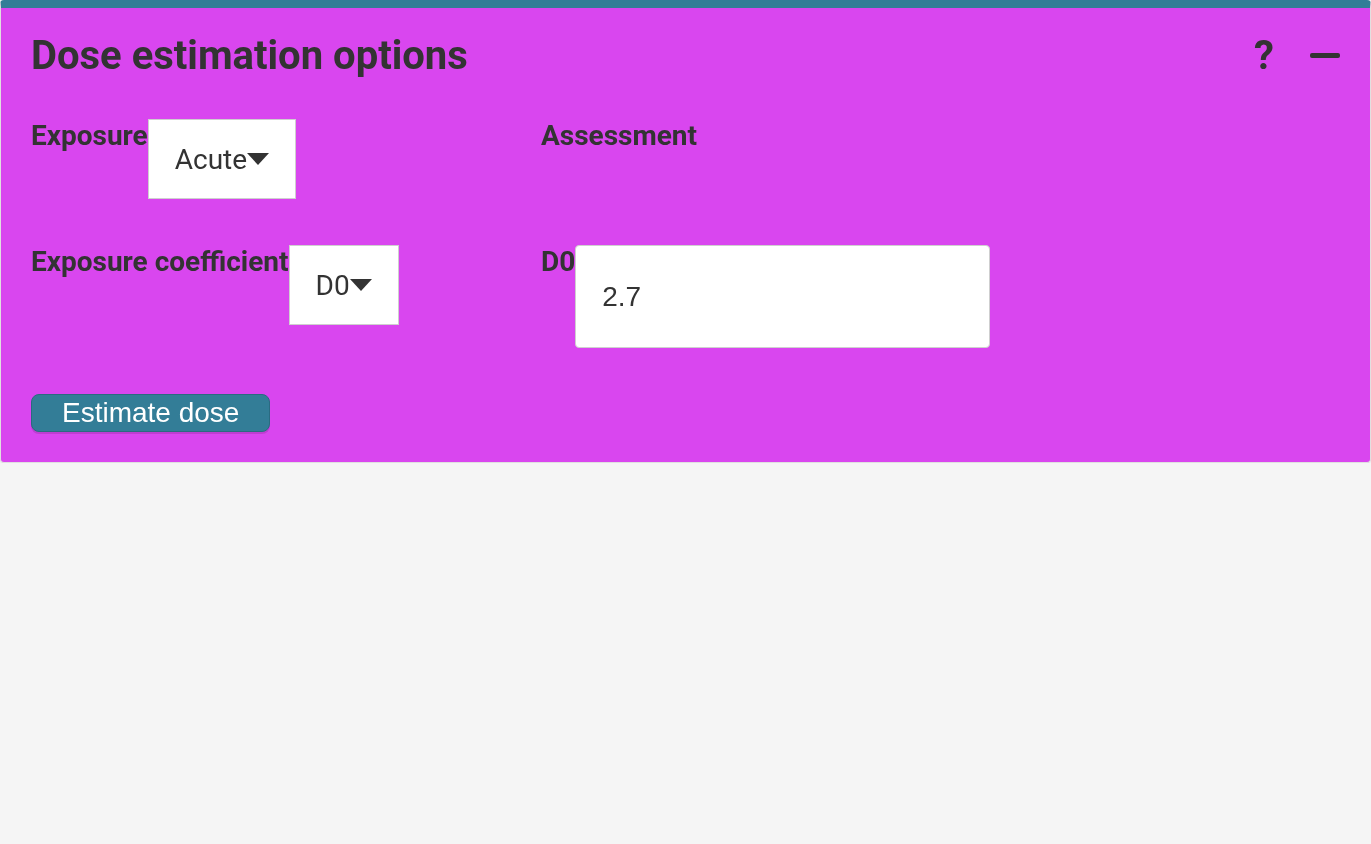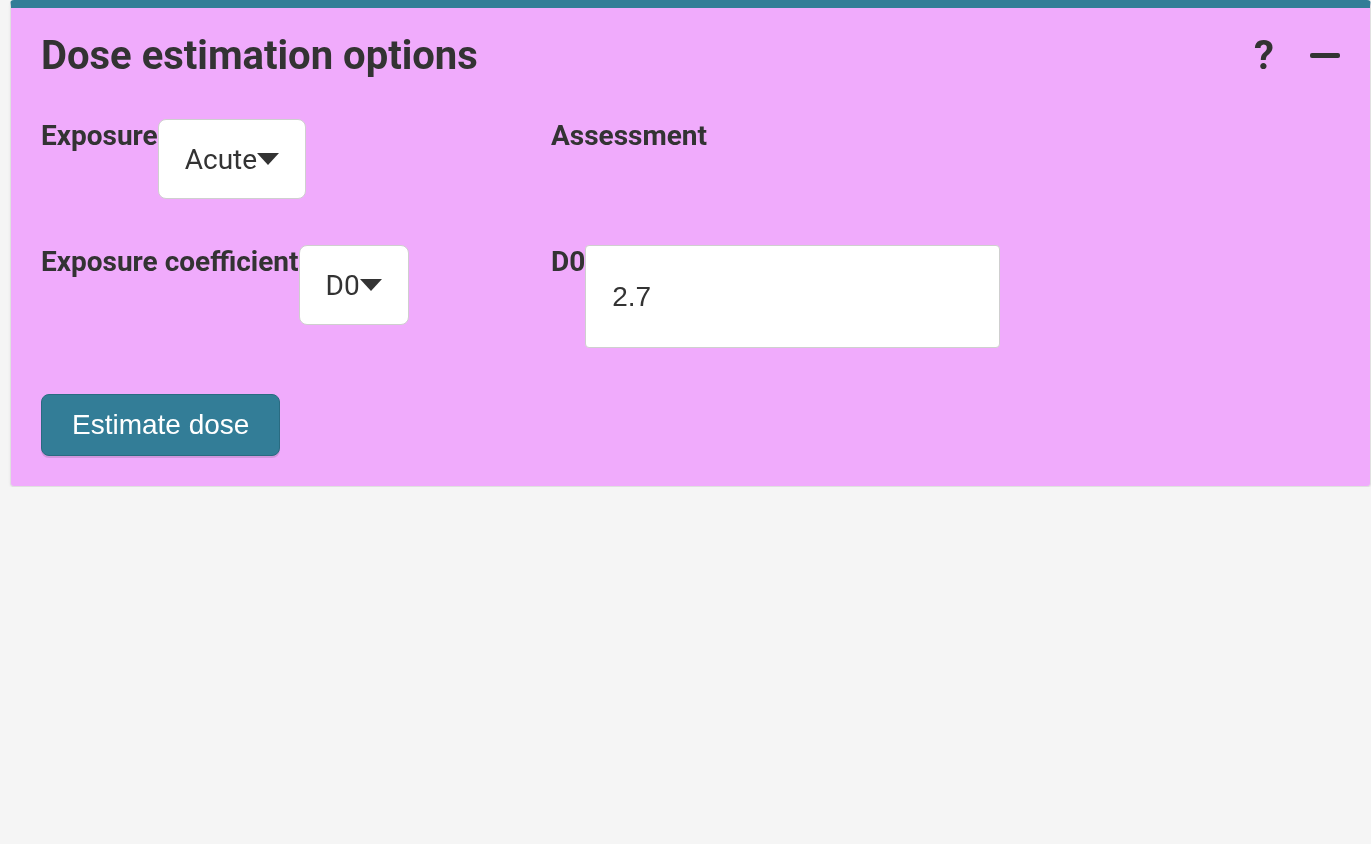--- a/index.html
+++ b/index.html
@@ -7,26 +7,25 @@
     margin: 0;
     padding: 0;
     font-family: -apple-system, BlinkMacSystemFont, "Segoe UI", Roboto, "Helvetica Neue", Arial, sans-serif;
     background: #f5f5f5;
     display: flex;
     justify-content: flex-start;
     align-items: flex-start;
   }
   .panel {
     width: 1371px;
-    background: #f0abfc;
+    background: #d946ef;
     border: 1px solid #e0e0e0;
     border-top: 8px solid #337d97;
     border-radius: 4px;
     box-shadow: 0 1px 3px rgba(0,0,0,0.06);
-    margin-left: 10px;
   }
   .panel-inner {
     padding: 24px 30px 30px 30px;
   }
   .panel-header {
     display: flex;
     justify-content: space-between;
     align-items: center;
     margin-bottom: 40px;
   }
@@ -70,21 +69,21 @@
   .form-label {
     font-size: 28px;
     font-weight: 700;
     color: #333;
     margin-bottom: 18px;
   }
   .select-control {
     position: relative;
     height: 80px;
     border: 1px solid #cfcfcf;
-    border-radius: 8px;
+    border-radius: 0;
     background: #fff;
     display: flex;
     align-items: center;
     padding: 0 26px;
     cursor: pointer;
   }
   .select-value {
     font-size: 28px;
     color: #333;
     flex: 1;
@@ -105,21 +104,21 @@
     color: #333;
     padding: 0 26px;
     outline: none;
   }
   .btn-primary {
     background: #337d97;
     color: #fff;
     font-size: 28px;
     border: 1px solid #2a6b81;
     border-radius: 8px;
-    padding: 14px 30px;
+    padding: 2px 30px;
     cursor: pointer;
     box-shadow: 0 2px 0 rgba(0,0,0,0.12);
   }
   .btn-row { margin-top: 10px; }
 </style>
 </head>
 <body>
 
 <div class="panel">
   <div class="panel-inner">

